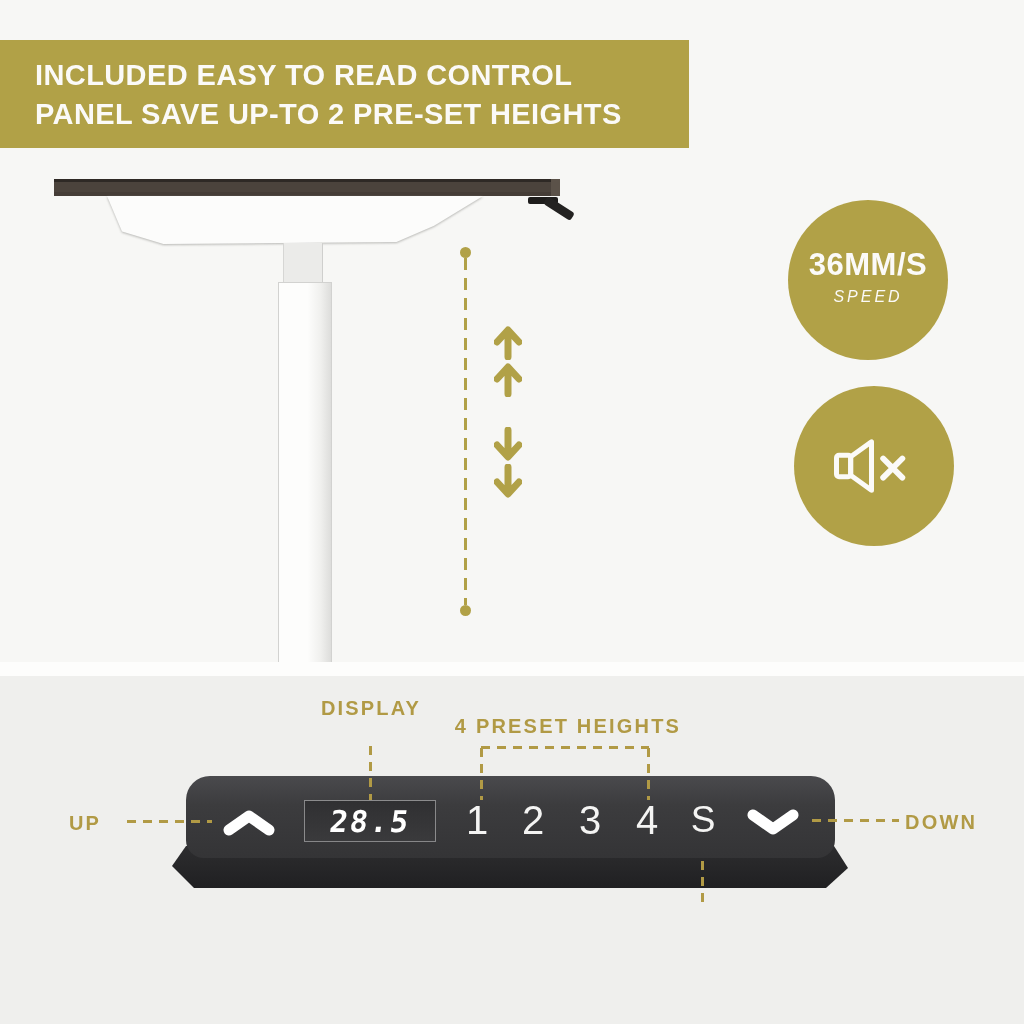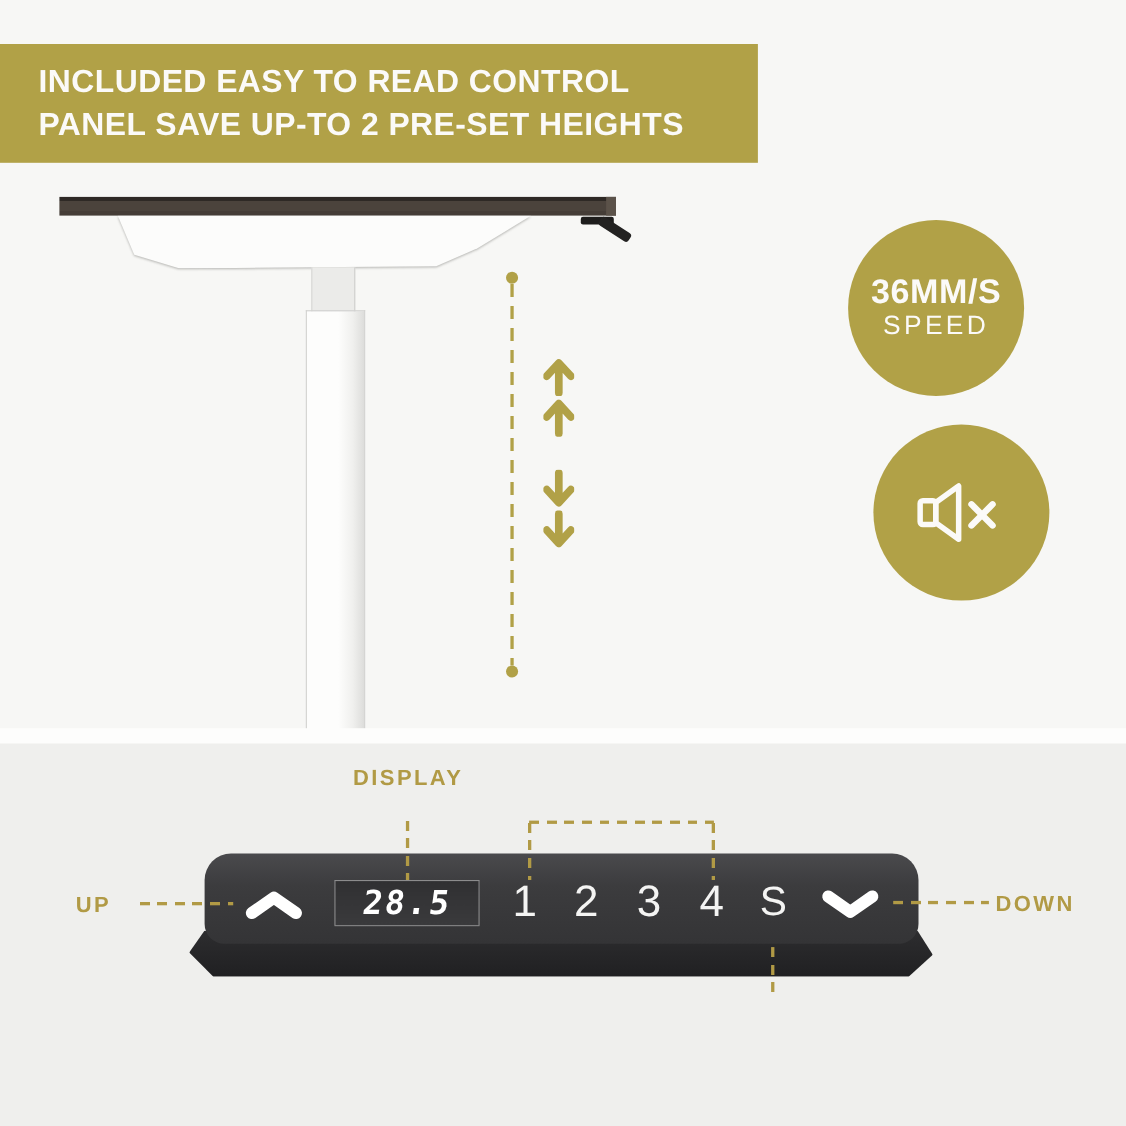--- a/index.html
+++ b/index.html
@@ -46,24 +46,24 @@
   .dash-h{height:3px;background:repeating-linear-gradient(90deg,var(--label-gold) 0 9px,transparent 9px 16px);}
   .dot{width:11px;height:11px;border-radius:50%;background:var(--gold);}
   .motion-arrow{width:28px;height:34px;}
 
   
   .badge{
     width:160px;height:160px;border-radius:50%;background:var(--gold);
     display:flex;flex-direction:column;align-items:center;justify-content:center;
     color:#fbfaf8;text-align:center;
   }
-  .badge-speed{left:771px;top:200px;text-align:right;}
+  .badge-speed{left:788px;top:200px;text-align:right;}
   .badge-mute{left:794px;top:386px;}
   .badge-value{font-size:31px;font-weight:bold;letter-spacing:.5px;line-height:34px;}
-  .badge-label{font-size:24px;letter-spacing:3px;line-height:30px;}
+  .badge-label{font-size:16px;letter-spacing:3px;line-height:30px;font-style:italic;}
 
   
   .white-strip{left:0;top:662px;width:1024px;height:14px;background:#fdfdfc;}
   .bottom-bg{left:0;top:676px;width:1024px;height:348px;background:var(--bg-bottom);}
 
   
   .callout{
     color:var(--label-gold);font-size:20px;font-weight:600;letter-spacing:2.2px;
     line-height:24px;text-align:center;z-index:6;
   }
@@ -145,20 +145,21 @@
   </div>
 
   <div class="abs white-strip"></div>
   <div class="abs bottom-bg"></div>
 
   <div class="abs callout" style="left:281px;top:696px;width:180px;">
     <div>DISPLAY</div>
   </div>
   <div class="abs dash-v" style="left:369px;top:746px;height:54px;z-index:6;background:repeating-linear-gradient(180deg,var(--label-gold) 0 9px,transparent 9px 16px);"></div>
 
+  <div class="abs callout" style="left:448px;top:714px;width:240px;white-space:nowrap;">4 PRESET HEIGHTS</div>
   <div class="abs dash-h" style="left:481px;top:746px;width:168px;z-index:6;"></div>
   <div class="abs dash-v" style="left:480px;top:748px;height:52px;z-index:6;background:repeating-linear-gradient(180deg,var(--label-gold) 0 9px,transparent 9px 16px);"></div>
   <div class="abs dash-v" style="left:647px;top:748px;height:52px;z-index:6;background:repeating-linear-gradient(180deg,var(--label-gold) 0 9px,transparent 9px 16px);"></div>
 
   <div class="abs callout" style="left:50px;top:811px;width:70px;">UP</div>
   <div class="abs dash-h" style="left:127px;top:820px;width:85px;z-index:6;"></div>
   <div class="abs callout" style="left:905px;top:810px;width:90px;text-align:left;">DOWN</div>
   <div class="abs dash-h" style="left:812px;top:819px;width:87px;z-index:6;"></div>
 
   <div class="abs dash-v" style="left:701px;top:861px;height:48px;z-index:6;background:repeating-linear-gradient(180deg,var(--label-gold) 0 9px,transparent 9px 16px);"></div>

